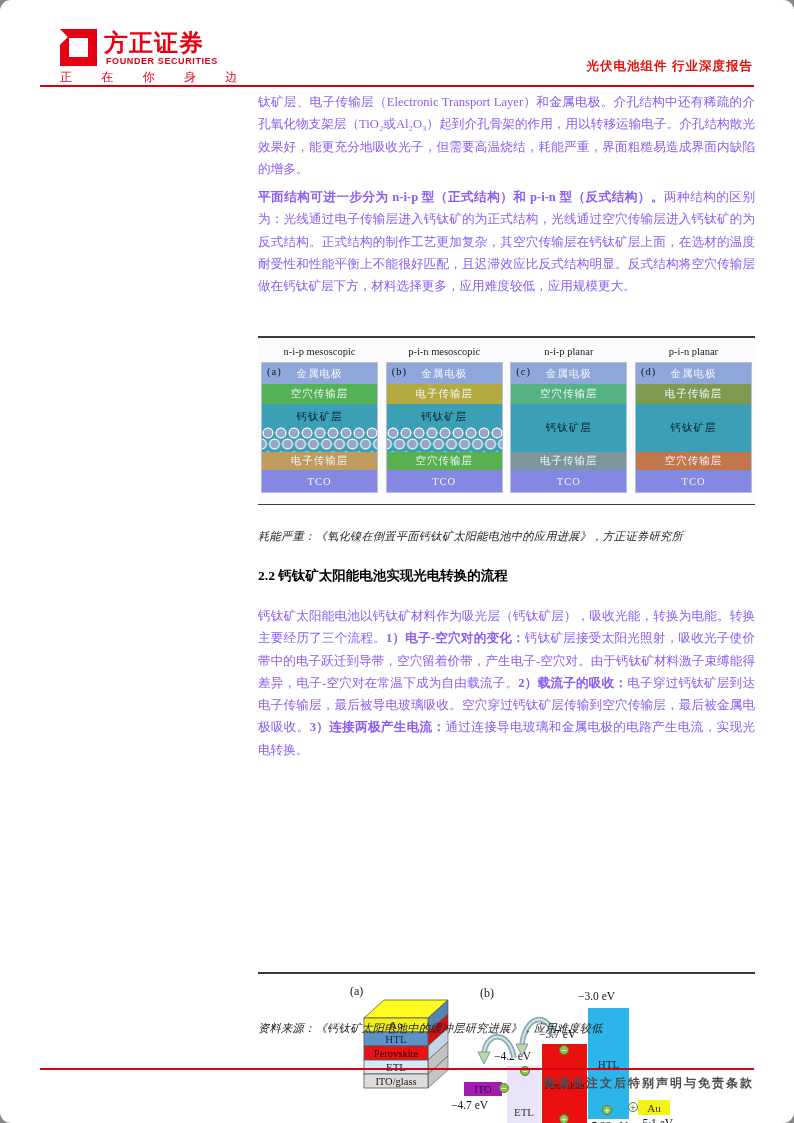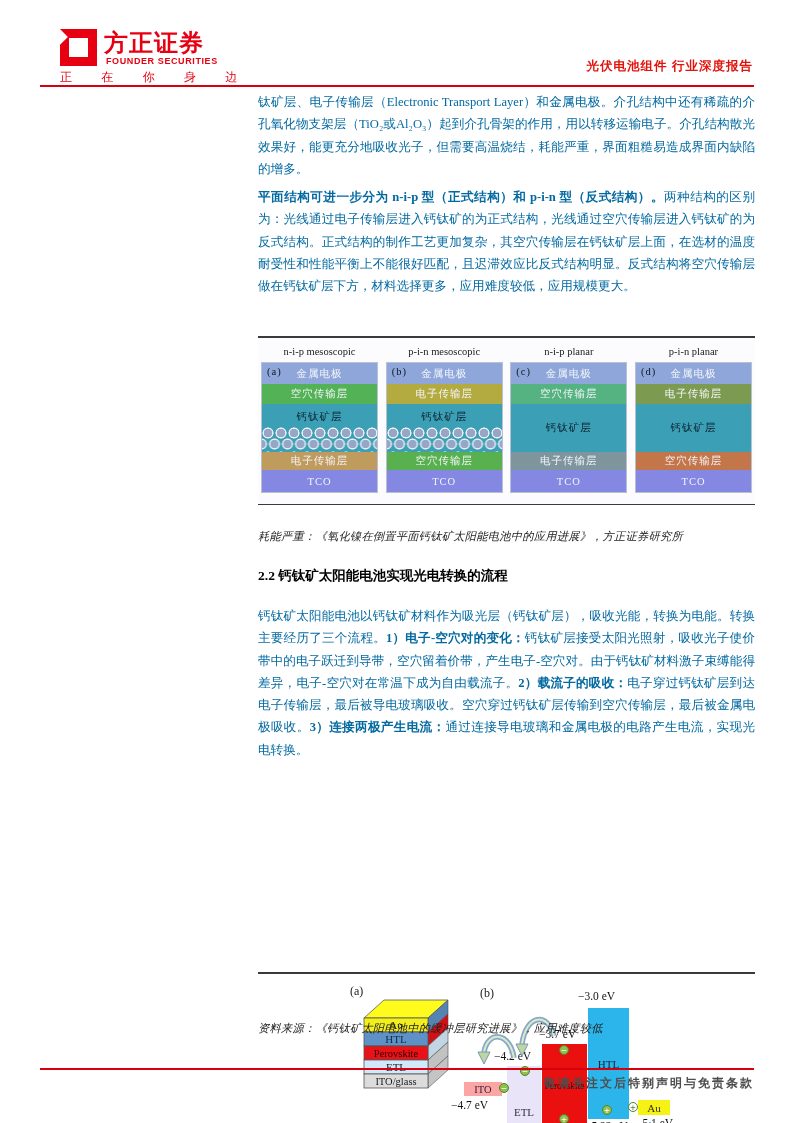--- a/index.html
+++ b/index.html
@@ -2,33 +2,34 @@
 <html><head>
 <meta charset="utf-8">
 <style>
   * { margin:0; padding:0; box-sizing:border-box; }
   html,body { background:#888; }
   #page {
     position:relative; width:794px; height:1123px; margin:0 auto;
     background:#ffffff; overflow:hidden;
     font-family:"Liberation Serif","DejaVu Serif",serif;
     color:#1a1a1a;
+    border-radius:11px;
   }
   
   .logo-icon { position:absolute; left:60px; top:29px; width:37px; height:37px; background:#e60012; }
   .logo-icon::after { content:""; position:absolute; left:9px; top:9px; width:19px; height:19px; background:#fff; }
   .logo-icon::before { content:""; position:absolute; left:-2px; top:-2px; width:14px; height:14px; background:#fff; transform:rotate(45deg); transform-origin:0 0; }
   .brand-cn { position:absolute; left:104px; top:27px; font-size:24px; font-weight:bold; color:#e60012; letter-spacing:1px; font-family:"Liberation Sans",sans-serif; }
   .brand-en { position:absolute; left:106px; top:56px; font-size:9px; font-weight:bold; color:#e60012; letter-spacing:0.6px; font-family:"Liberation Sans",sans-serif; }
   .brand-slogan { position:absolute; left:60px; top:69px; font-size:12px; color:#e60012; letter-spacing:13px; font-family:"Liberation Sans",sans-serif; }
   .header-right { position:absolute; right:41px; top:58px; font-size:12.5px; font-weight:bold; color:#e3120b; letter-spacing:1px; font-family:"Liberation Sans",sans-serif; }
   .rule-red-top { position:absolute; left:40px; top:85px; width:714px; height:2px; background:#d7000f; }
   
   .col { position:absolute; left:258px; width:497px; }
-  .body-text { font-size:12.6px; line-height:22.3px; text-align:justify; color:#0369a1; }
+  .body-text { font-size:12.6px; line-height:22.3px; text-align:justify; color:#8b5cf6; }
   .b { font-weight:bold; }
   .fig-title { font-size:12.8px; font-weight:bold; color:#000; }
   .fig-block { border-top:2px solid #3a3a3a; border-bottom:1.5px solid #3a3a3a; position:relative; }
   .src { font-size:11.2px; font-style:italic; color:#222; letter-spacing:0.3px; }
   .sec-head { font-size:13.5px; font-weight:600; color:#000; }
   
   #fig17 { height:166px; background:#fcfcfe; display:flex; justify-content:space-between; padding:6px 3px 0 3px; }
   .stack-col { width:117px; }
   .stack-head { text-align:center; font-size:10.5px; color:#1a1a1a; height:18px; line-height:16px; }
   .stack-box { position:relative; border:1px solid #b8c0d4; height:131px; }
@@ -200,21 +201,21 @@
         <rect x="8" y="86" width="64" height="14" stroke="#555" stroke-width="0.8" fill="#dcdcdc"></rect>
         <text x="40" y="41" text-anchor="middle" font-size="11" fill="#1a1a1a">Au</text>
         <text x="40" y="55" text-anchor="middle" font-size="11" fill="#102a44">HTL</text>
         <text x="40" y="69" text-anchor="middle" font-size="10.5" fill="#2a0000">Perovskite</text>
         <text x="40" y="83" text-anchor="middle" font-size="11" fill="#1a1a1a">ETL</text>
         <text x="40" y="97" text-anchor="middle" font-size="10.5" fill="#1a1a1a">ITO/glass</text>
       </svg>
 
       <div class="tag18" style="left:222px; top:12px;">(b)</div>
 
-      <div class="eb" style="left: 206px; top: 108px; width: 38px; height: 14px; font-size: 10.5px; background-color: #fca5a5;">
+      <div class="eb" style="left: 206px; top: 108px; width: 38px; height: 14px; font-size: 10.5px; background-color: #a21caf;">
           <span>ITO</span>
         </div>
       <div class="eb etl-label" style="left: 249px; top: 92px; width: 34px; height: 90px; background-color: rgb(234, 228, 249);">
           <span>ETL</span>
         </div>
       <div class="eb" style="left: 284px; top: 70px; width: 45px; height: 83px; font-size: 9.5px; color: rgb(58, 0, 8); background-color: rgb(234, 16, 16);">
           <span>Perovskite</span>
         </div>
       <div class="eb" style="left: 330px; top: 34px; width: 41px; height: 111px; background-color: rgb(43, 181, 234);">
           <span>HTL</span>

